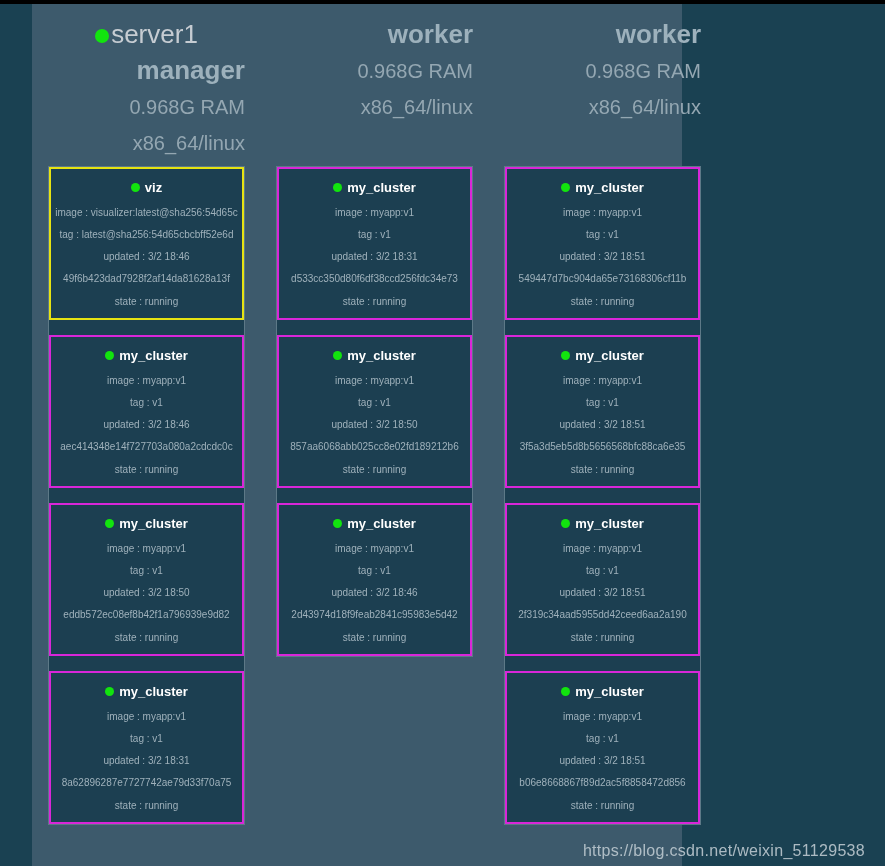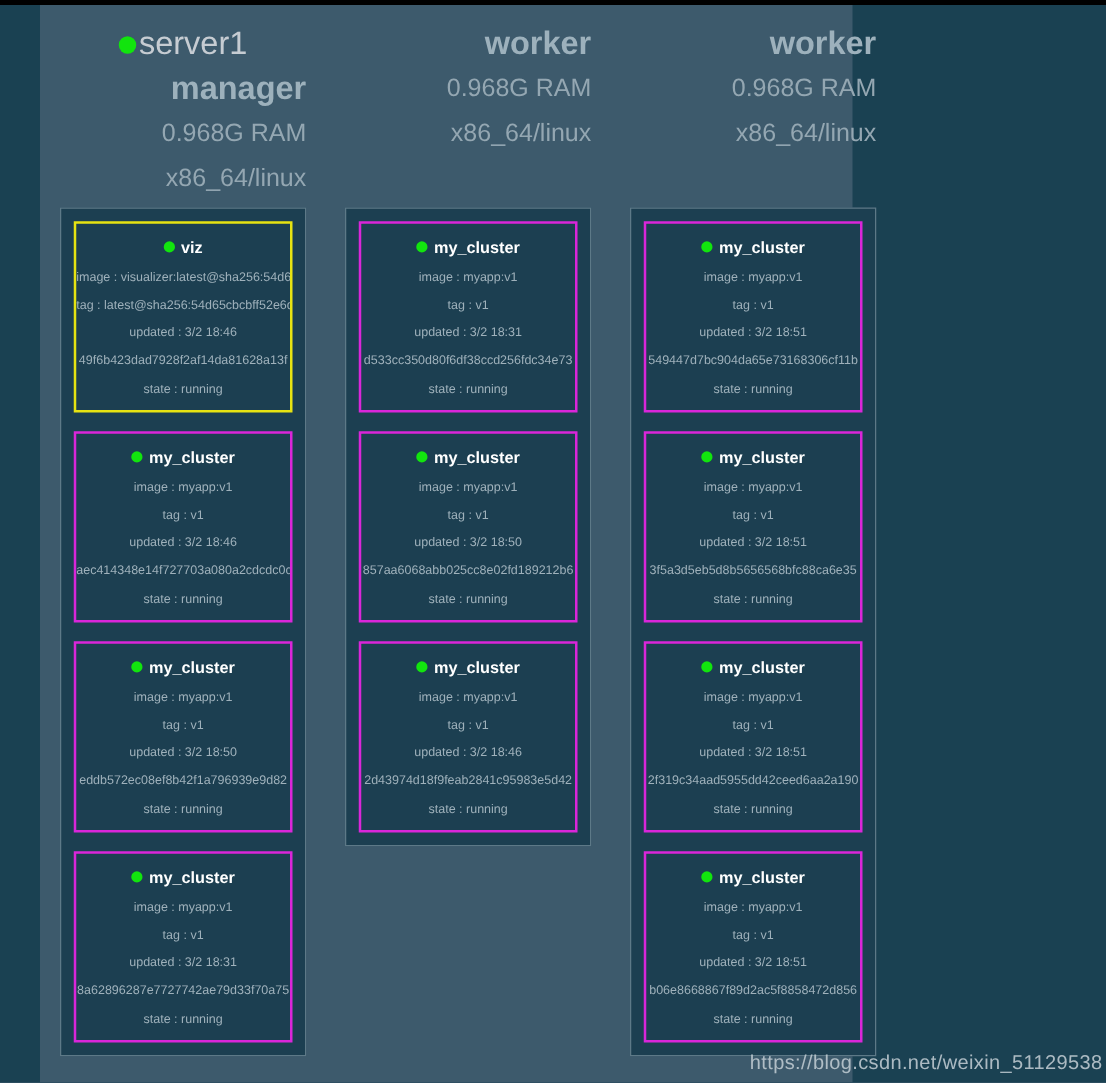--- a/index.html
+++ b/index.html
@@ -19,34 +19,33 @@
   .node-header{height:162px;text-align:center;padding-top:12px;box-sizing:border-box;}
   .node-title{font-size:26px;line-height:36px;color:var(--title_text,#c6ccd2);white-space:nowrap;}
   .dot{display:inline-block;border-radius:50%;background:var(--status_green,#12e40e);}
   .dot.big{width:14px;height:14px;margin-right:2px;}
   .dot.small{width:9px;height:9px;margin-right:5px;}
   .node-role{font-size:26px;font-weight:bold;line-height:37px;color:var(--role_text,#9db1bc);text-align:right;}
   .node-ram,.node-platform{font-size:20px;line-height:36px;color:var(--meta_text,#94a7b2);text-align:right;}
   .tasks{
     background:var(--box_bg,#1c3f51);
     border:1px solid var(--box_border,#5d7987);
-    padding:10px;
   }
   .task{
     border:2px solid var(--cluster_border,#d926d9);
     height:149px;margin-bottom:15px;overflow:hidden;
     display:flex;flex-direction:column;justify-content:space-evenly;
     text-align:center;background:var(--box_bg,#1c3f51);
   }
   .task:last-child{margin-bottom:0;}
   .task.viz{border-color:var(--viz_border,#e6e312);}
   .task-title{font-size:13px;font-weight:bold;color:var(--card_title_text,#ffffff);white-space:nowrap;}
   .task-line{font-size:10px;color:var(--card_text,#9fb1bb);white-space:nowrap;}
   .watermark{
-    position:absolute;right:3px;bottom:6px;
+    position:absolute;right:20px;bottom:6px;
     font-size:16px;color:var(--watermark_text,#bcc8cf);
     opacity:0.9;letter-spacing:0.3px;
   }
 </style>
 </head>
 <body>
 
 <div class="topbar"></div>
 
 <div class="panel">

